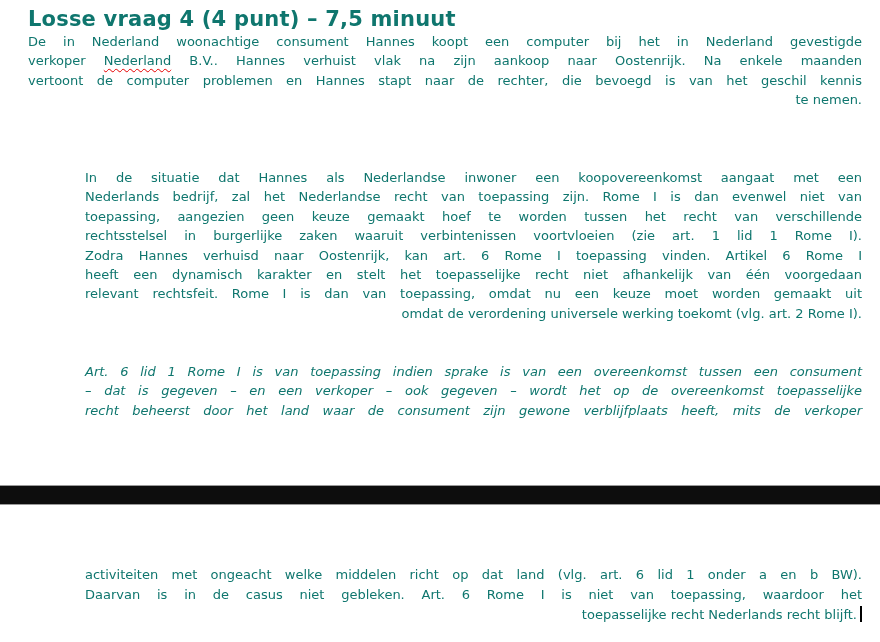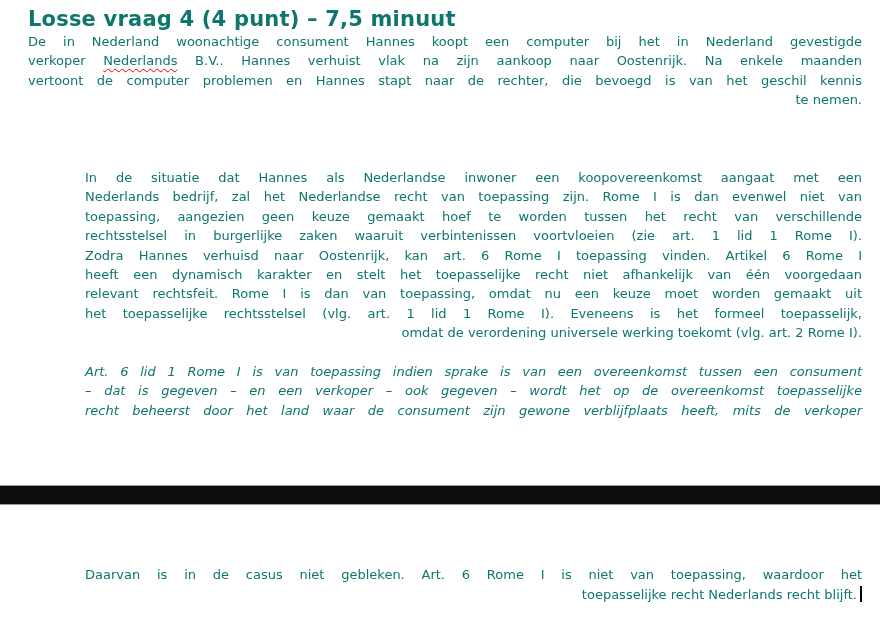--- a/index.html
+++ b/index.html
@@ -65,44 +65,44 @@
 </style>
 </head>
 <body>
 
 <div class="page">
 
   <div class="heading">Losse vraag 4 (4 punt) – 7,5 minuut</div>
 
   <div class="block intro">
     <div class="jline">De in Nederland woonachtige consument Hannes koopt een computer bij het in Nederland gevestigde</div>
-    <div class="jline"><span>verkoper </span><span class="misspelled">Nederlands</span><span> B.V.. Hannes verhuist vlak na zijn aankoop naar Oostenrijk. Na enkele maanden</span></div>
+    <div class="jline"><span>verkoper </span><span class="misspelled">Nederland</span><span> B.V.. Hannes verhuist vlak na zijn aankoop naar Oostenrijk. Na enkele maanden</span></div>
     <div class="jline">vertoont de computer problemen en Hannes stapt naar de rechter, die bevoegd is van het geschil kennis</div>
     <div class="lline">te nemen.</div>
   </div>
 
 
   <div class="block ans1">
     <div class="jline">In de situatie dat Hannes als Nederlandse inwoner een koopovereenkomst aangaat met een</div>
     <div class="jline">Nederlands bedrijf, zal het Nederlandse recht van toepassing zijn. Rome I is dan evenwel niet van</div>
     <div class="jline">toepassing, aangezien geen keuze gemaakt hoef te worden tussen het recht van verschillende</div>
     <div class="jline">rechtsstelsel in burgerlijke zaken waaruit verbintenissen voortvloeien (zie art. 1 lid 1 Rome I).</div>
     <div class="jline">Zodra Hannes verhuisd naar Oostenrijk, kan art. 6 Rome I toepassing vinden. Artikel 6 Rome I</div>
     <div class="jline">heeft een dynamisch karakter en stelt het toepasselijke recht niet afhankelijk van één voorgedaan</div>
     <div class="jline">relevant rechtsfeit. Rome I is dan van toepassing, omdat nu een keuze moet worden gemaakt uit</div>
-    <div class="jline">het toepasselijke rechtsstelsel (vlg. art. 1 lid 1 Rome I). Eveneens is het formeel toepasselijk,</div>
     <div class="lline">omdat de verordening universele werking toekomt (vlg. art. 2 Rome I).</div>
   </div>
 
   <div class="block ans2">
     <div class="jline">Art. 6 lid 1 Rome I is van toepassing indien sprake is van een overeenkomst tussen een consument</div>
     <div class="jline">– dat is gegeven – en een verkoper – ook gegeven – wordt het op de overeenkomst toepasselijke</div>
     <div class="jline">recht beheerst door het land waar de consument zijn gewone verblijfplaats heeft, mits de verkoper</div>
   </div>
 
   <div class="page-separator"></div>
 
   <div class="block ans3">
+    <div class="jline">activiteiten met ongeacht welke middelen richt op dat land (vlg. art. 6 lid 1 onder a en b BW).</div>
     <div class="jline">Daarvan is in de casus niet gebleken. Art. 6 Rome I is niet van toepassing, waardoor het</div>
     <div class="lline"><span>toepasselijke recht Nederlands recht blijft.</span><span class="text-cursor"></span></div>
   </div>
 
 </div>
 
 </body></html>

